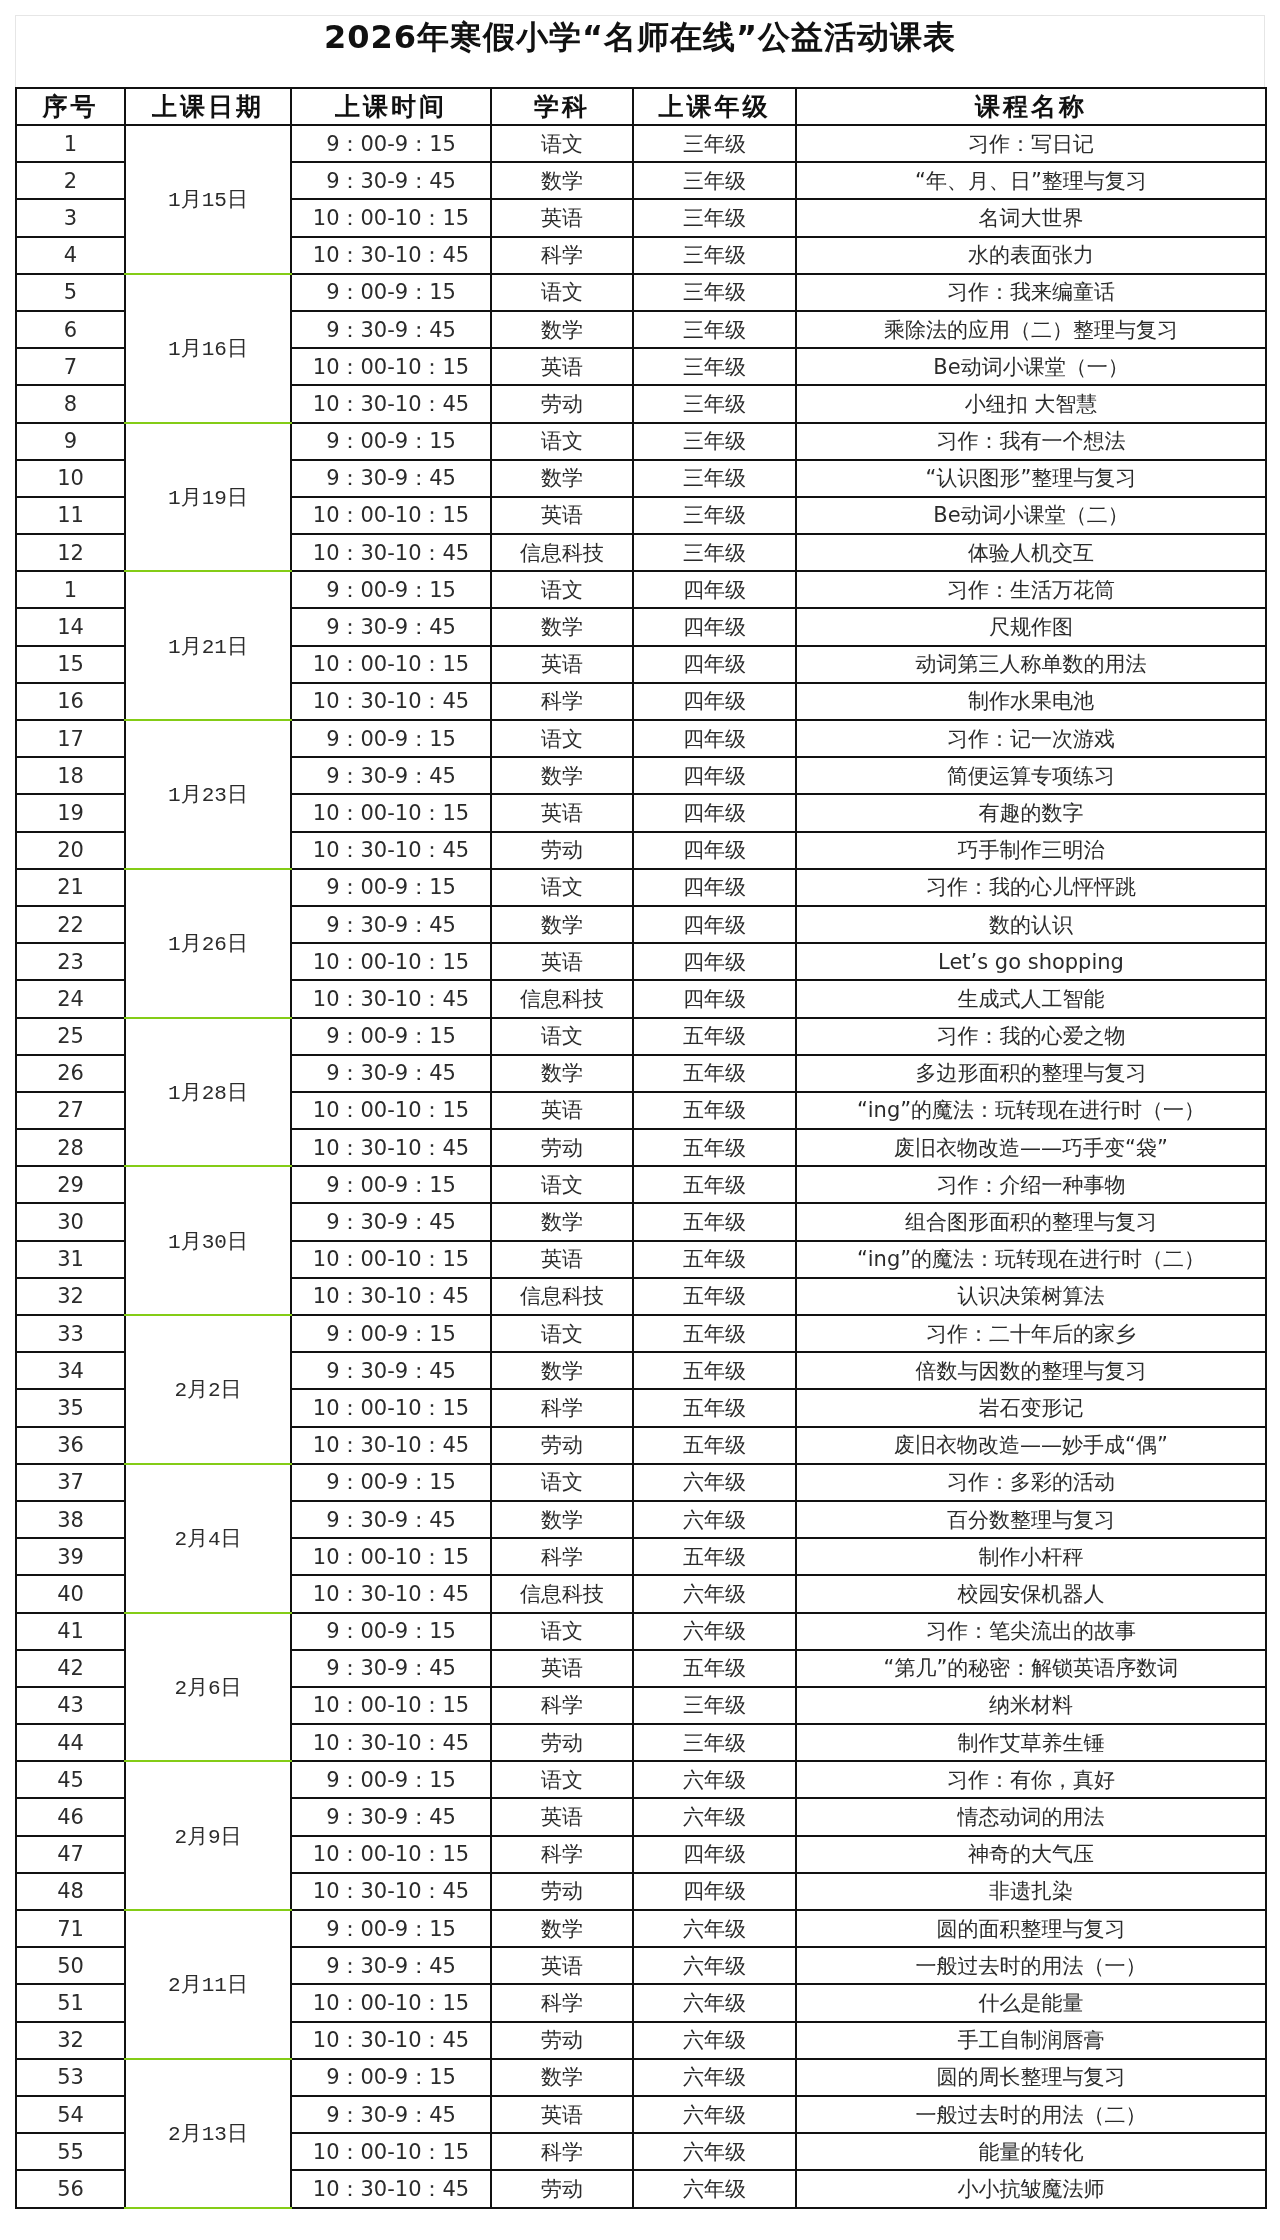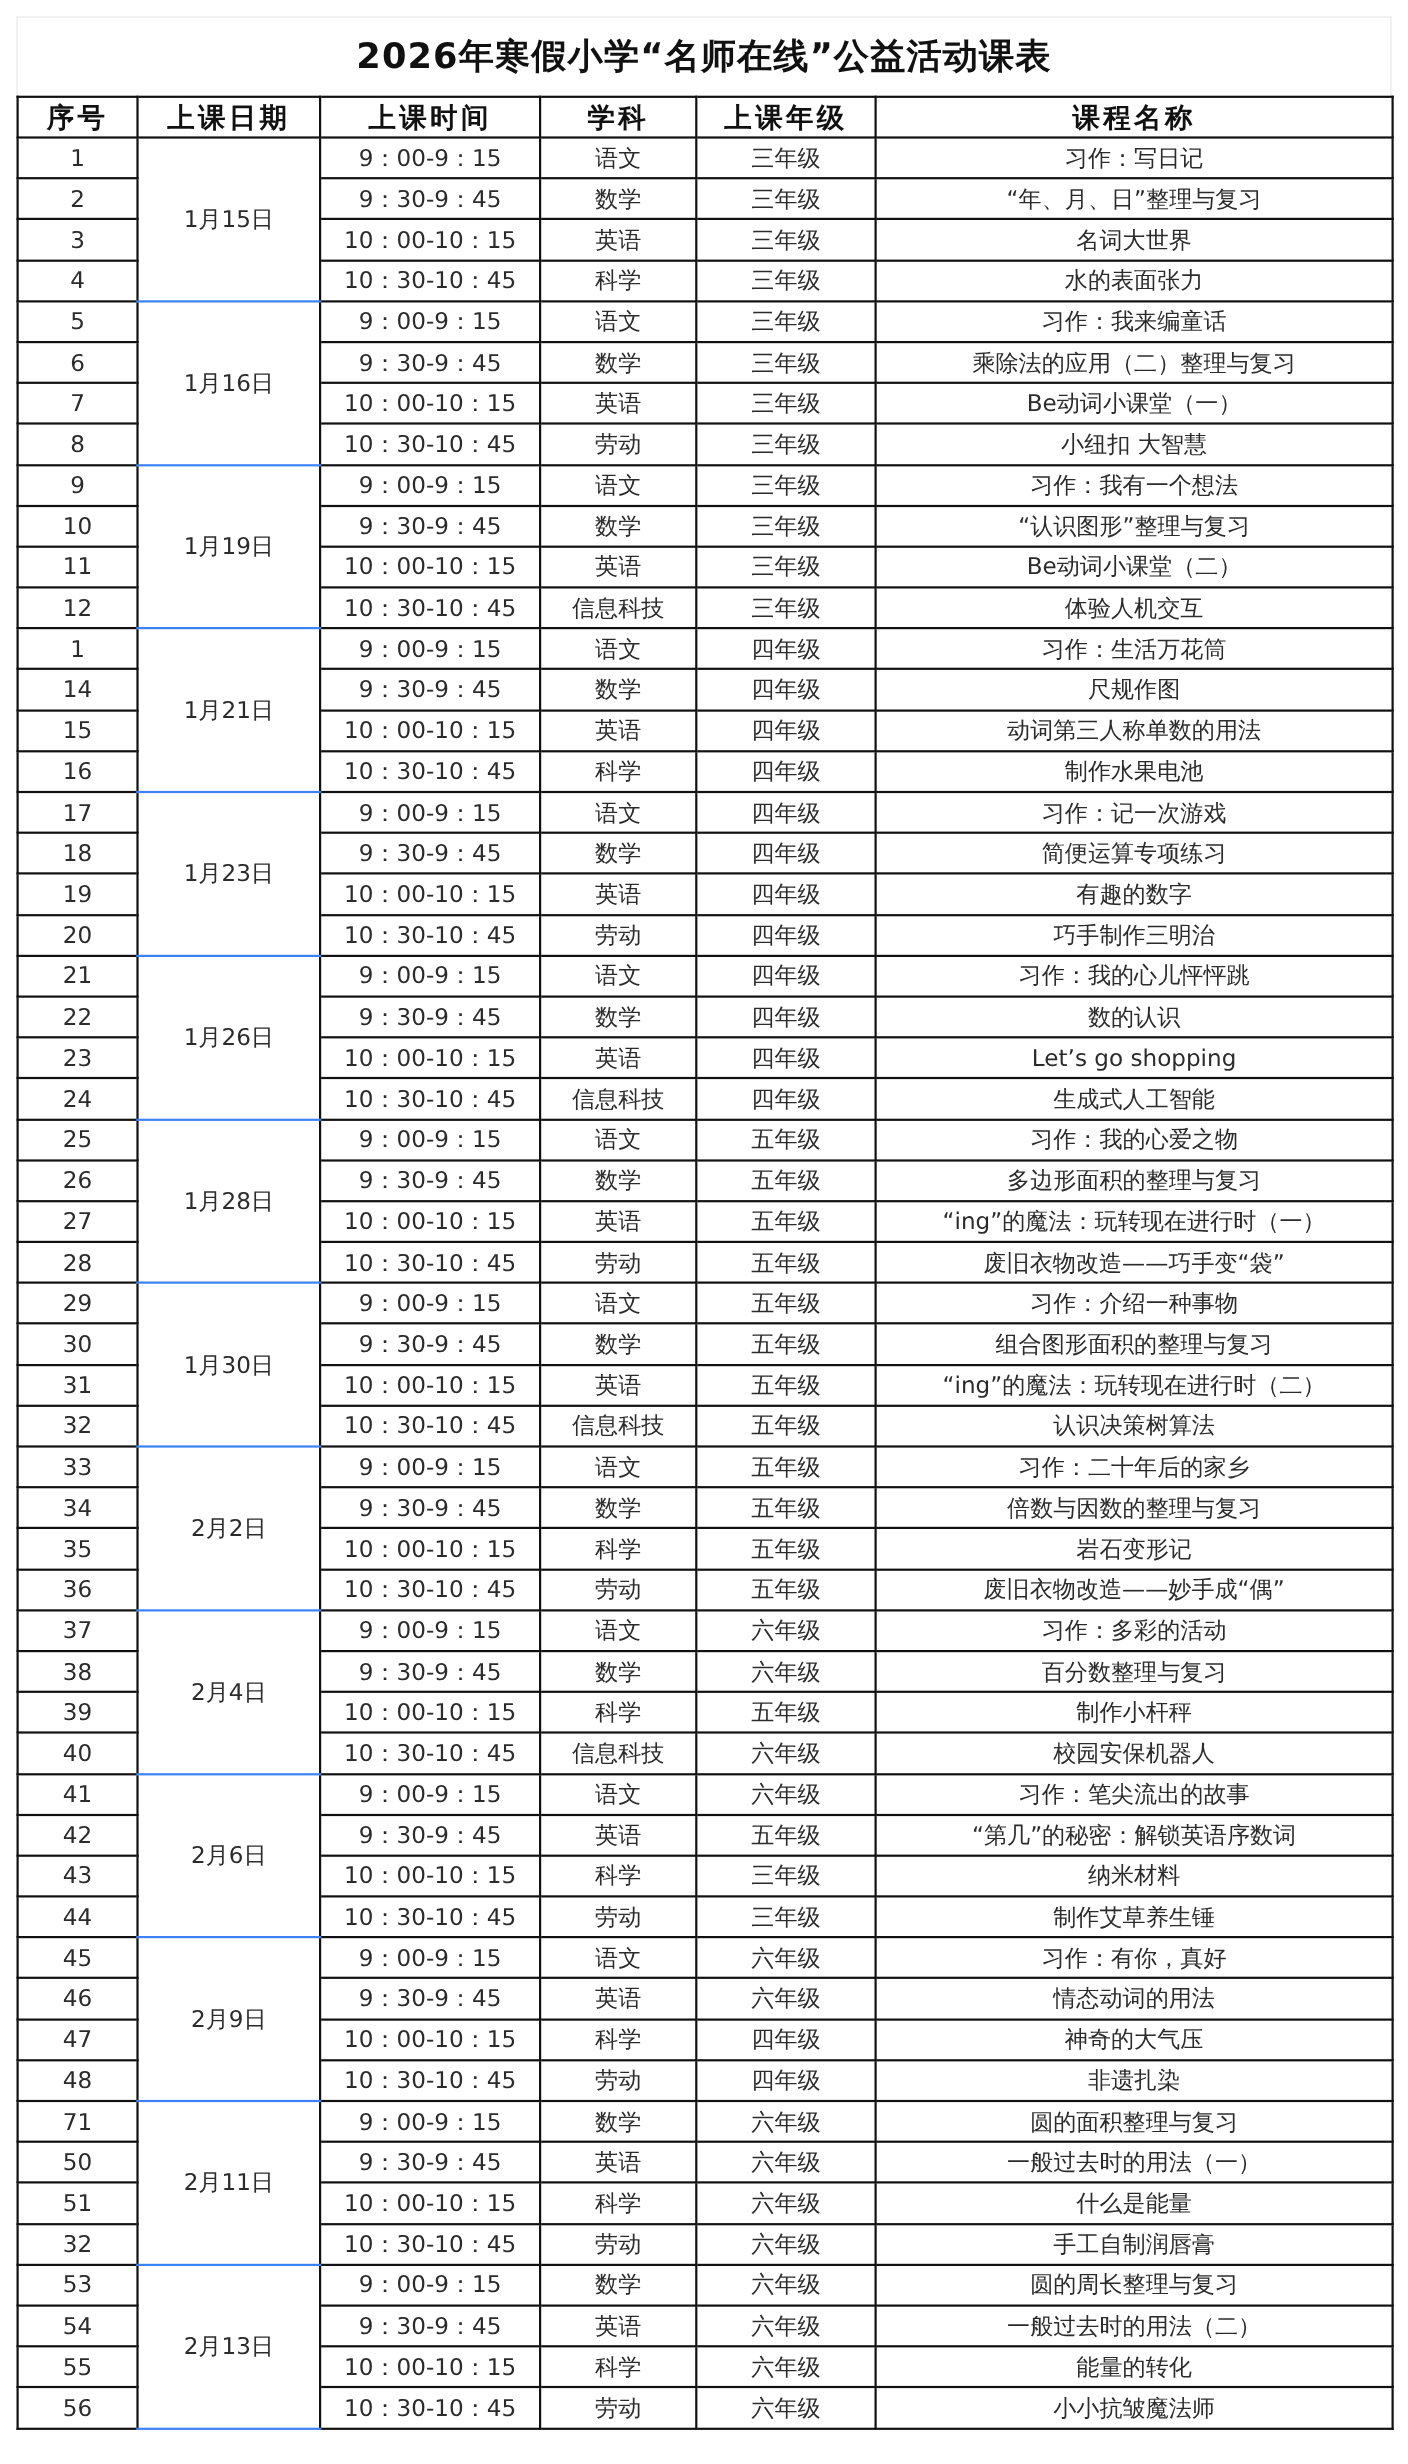--- a/index.html
+++ b/index.html
@@ -1,35 +1,35 @@
 <!DOCTYPE html>
 <html><head>
   <meta charset="utf-8">
   <style>
     html, body { margin: 0; padding: 0; background: #ffffff; }
     body { width: 1280px; height: 2240px; position: relative; overflow: hidden;
            font-family: "DejaVu Sans", "Liberation Sans", sans-serif; color: #111; }
     .sheet { position: absolute; left: 15px; top: 15px; width: 1250px; }
     .title-box { height: 72px; border: 1px solid #e6e6e6; border-bottom: none; box-sizing: border-box;
-                 display: flex; align-items: center; justify-content: center; }
+                 display: flex; align-items: flex-start; justify-content: center; }
     .title { font-size: 32px; font-weight: bold; letter-spacing: 1px; color: #111;
              font-family: "DejaVu Sans", sans-serif; }
     table.schedule { border-collapse: collapse; width: 1250px; table-layout: fixed; }
     table.schedule th, table.schedule td {
       border: 2px solid #111; text-align: center; vertical-align: middle; padding: 0;
       overflow: hidden; white-space: nowrap; }
     table.schedule th { height: 35px; font-size: 25px; font-weight: bold; letter-spacing: 3px;
                         font-family: "DejaVu Serif", serif; }
     table.schedule td { height: 35.2px; font-size: 21px; color: #2b2b2b;
                         font-family: "DejaVu Sans", sans-serif; }
     td.idx { font-size: 25px; color: #111; font-family: "Liberation Sans", sans-serif; }
     td.date { font-size: 25px; color: #111; font-family: "Liberation Sans", sans-serif; }
     td.time { font-family: "DejaVu Sans Mono", monospace; font-size: 20px; }
     td.course { font-size: 21px; }
-    table.schedule td.date { border-bottom: 2px solid #3b82f6; }
+    table.schedule td.date { border-bottom: 2px solid #84cc16; font-family: Liberation Mono, monospace; }
   </style>
 </head>
 <body>
 
 <div class="sheet">
   <div class="title-box">
     <div class="title">2026年寒假小学“名师在线”公益活动课表</div>
   </div>
   <table class="schedule">
     <colgroup>

